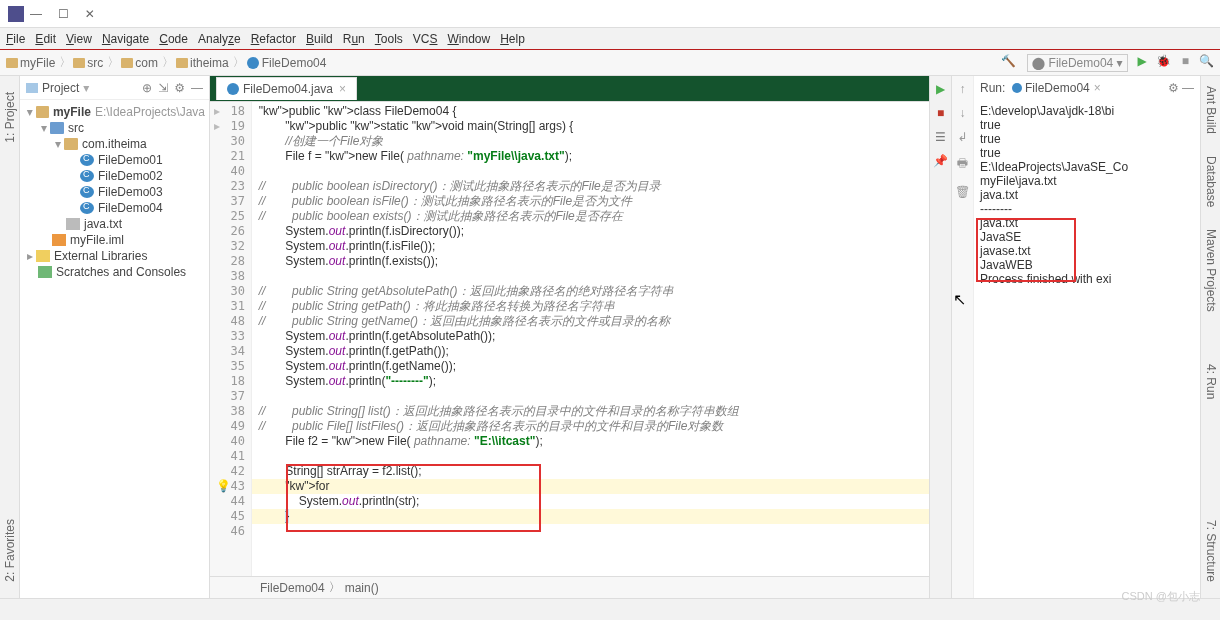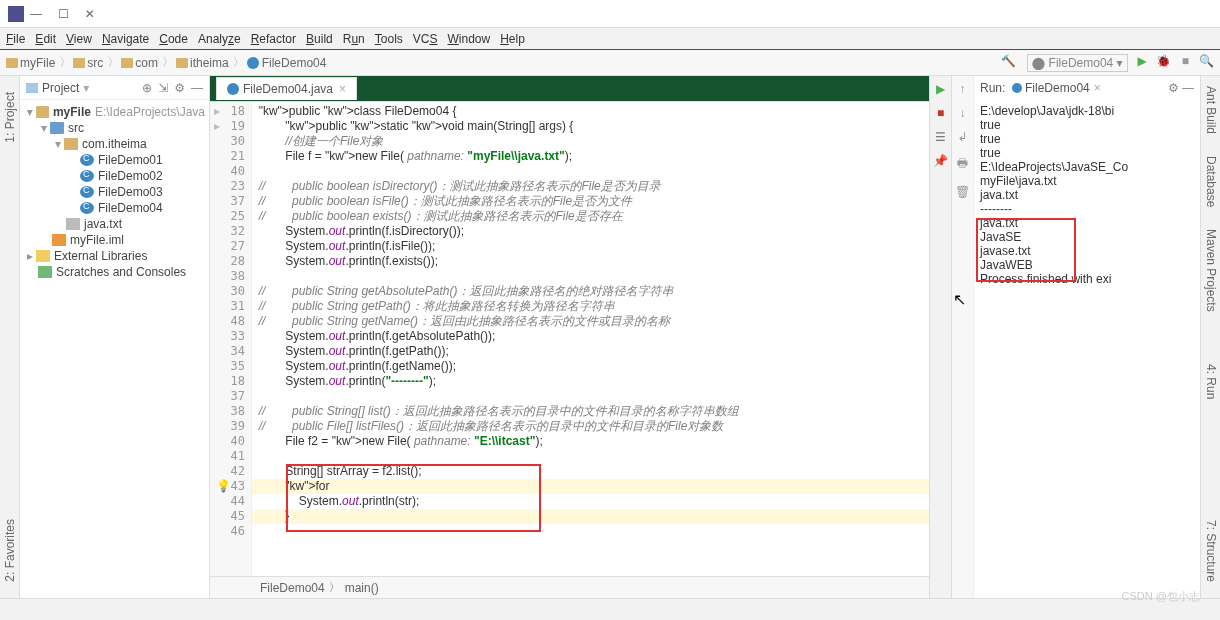--- a/index.html
+++ b/index.html
@@ -209,34 +209,34 @@
     <div class="editorbody">
       <div class="gutter" id="gutter">
           <div><span style="position:absolute;left:4px;color:#bbb">▸</span>18</div>
           <div><span style="position:absolute;left:4px;color:#bbb">▸</span>19</div>
           <div>30</div>
           <div>21</div>
           <div>40</div>
           <div>23</div>
           <div>37</div>
           <div>25</div>
+          <div>26</div>
           <div>32</div>
-          <div>27</div>
           <div>28</div>
           <div>38</div>
           <div>30</div>
           <div>31</div>
           <div>48</div>
           <div>33</div>
           <div>34</div>
           <div>35</div>
           <div>18</div>
           <div>37</div>
           <div>38</div>
-          <div>39</div>
+          <div>49</div>
           <div>40</div>
           <div>41</div>
           <div>42</div>
           <div><span class="bulb">💡</span>43</div>
           <div>44</div>
           <div>45</div>
           <div>46</div>
         </div>
       <div class="code" id="code"><div style="height:15px">  <span class="&lt;span">"kw"</span>&gt;public <span class="&lt;span">"kw"</span>&gt;class FileDemo04 {</div><div style="height:15px">          <span class="&lt;span">"kw"</span>&gt;public <span class="&lt;span">"kw"</span>&gt;static <span class="&lt;span">"kw"</span>&gt;void main(String[] args) {</div><div style="height:15px">          <span class="cmt">//创建一个File对象</span></div><div style="height:15px">          File f = <span class="&lt;span">"kw"</span>&gt;new File( <span class="cmt">pathname:</span> <span class="str">"myFile\\java.txt"</span>);</div><div style="height:15px"></div><div style="height:15px">  <span class="cmt">//        public boolean isDirectory()：测试此抽象路径名表示的File是否为目录</span></div><div style="height:15px">  <span class="cmt">//        public boolean isFile()：测试此抽象路径名表示的File是否为文件</span></div><div style="height:15px">  <span class="cmt">//        public boolean exists()：测试此抽象路径名表示的File是否存在</span></div><div style="height:15px">          System.<span class="fld">out</span>.println(f.isDirectory());</div><div style="height:15px">          System.<span class="fld">out</span>.println(f.isFile());</div><div style="height:15px">          System.<span class="fld">out</span>.println(f.exists());</div><div style="height:15px"></div><div style="height:15px">  <span class="cmt">//        public String getAbsolutePath()：返回此抽象路径名的绝对路径名字符串</span></div><div style="height:15px">  <span class="cmt">//        public String getPath()：将此抽象路径名转换为路径名字符串</span></div><div style="height:15px">  <span class="cmt">//        public String getName()：返回由此抽象路径名表示的文件或目录的名称</span></div><div style="height:15px">          System.<span class="fld">out</span>.println(f.getAbsolutePath());</div><div style="height:15px">          System.<span class="fld">out</span>.println(f.getPath());</div><div style="height:15px">          System.<span class="fld">out</span>.println(f.getName());</div><div style="height:15px">          System.<span class="fld">out</span>.println(<span class="str">"--------"</span>);</div><div style="height:15px"></div><div style="height:15px">  <span class="cmt">//        public String[] list()：返回此抽象路径名表示的目录中的文件和目录的名称字符串数组</span></div><div style="height:15px">  <span class="cmt">//        public File[] listFiles()：返回此抽象路径名表示的目录中的文件和目录的File对象数</span></div><div style="height:15px">          File f2 = <span class="&lt;span">"kw"</span>&gt;new File( <span class="cmt">pathname:</span> <span class="str">"E:\\itcast"</span>);</div><div style="height:15px"></div><div style="height:15px">          String[] strArray = f2.list();</div><div style="height:15px"><span class="hl">          <span class="&lt;span">"kw"</span>&gt;for</span>(String str : strArray) {</div><div style="height:15px">              System.<span class="fld">out</span>.println(str);</div><div style="height:15px"><span class="hl">          <span style="background:#cde4f7">}</span></span></div><div style="height:15px"></div></div>
       <div class="redbox" style="left:76px;top:362px;width:255px;height:68px"></div>

